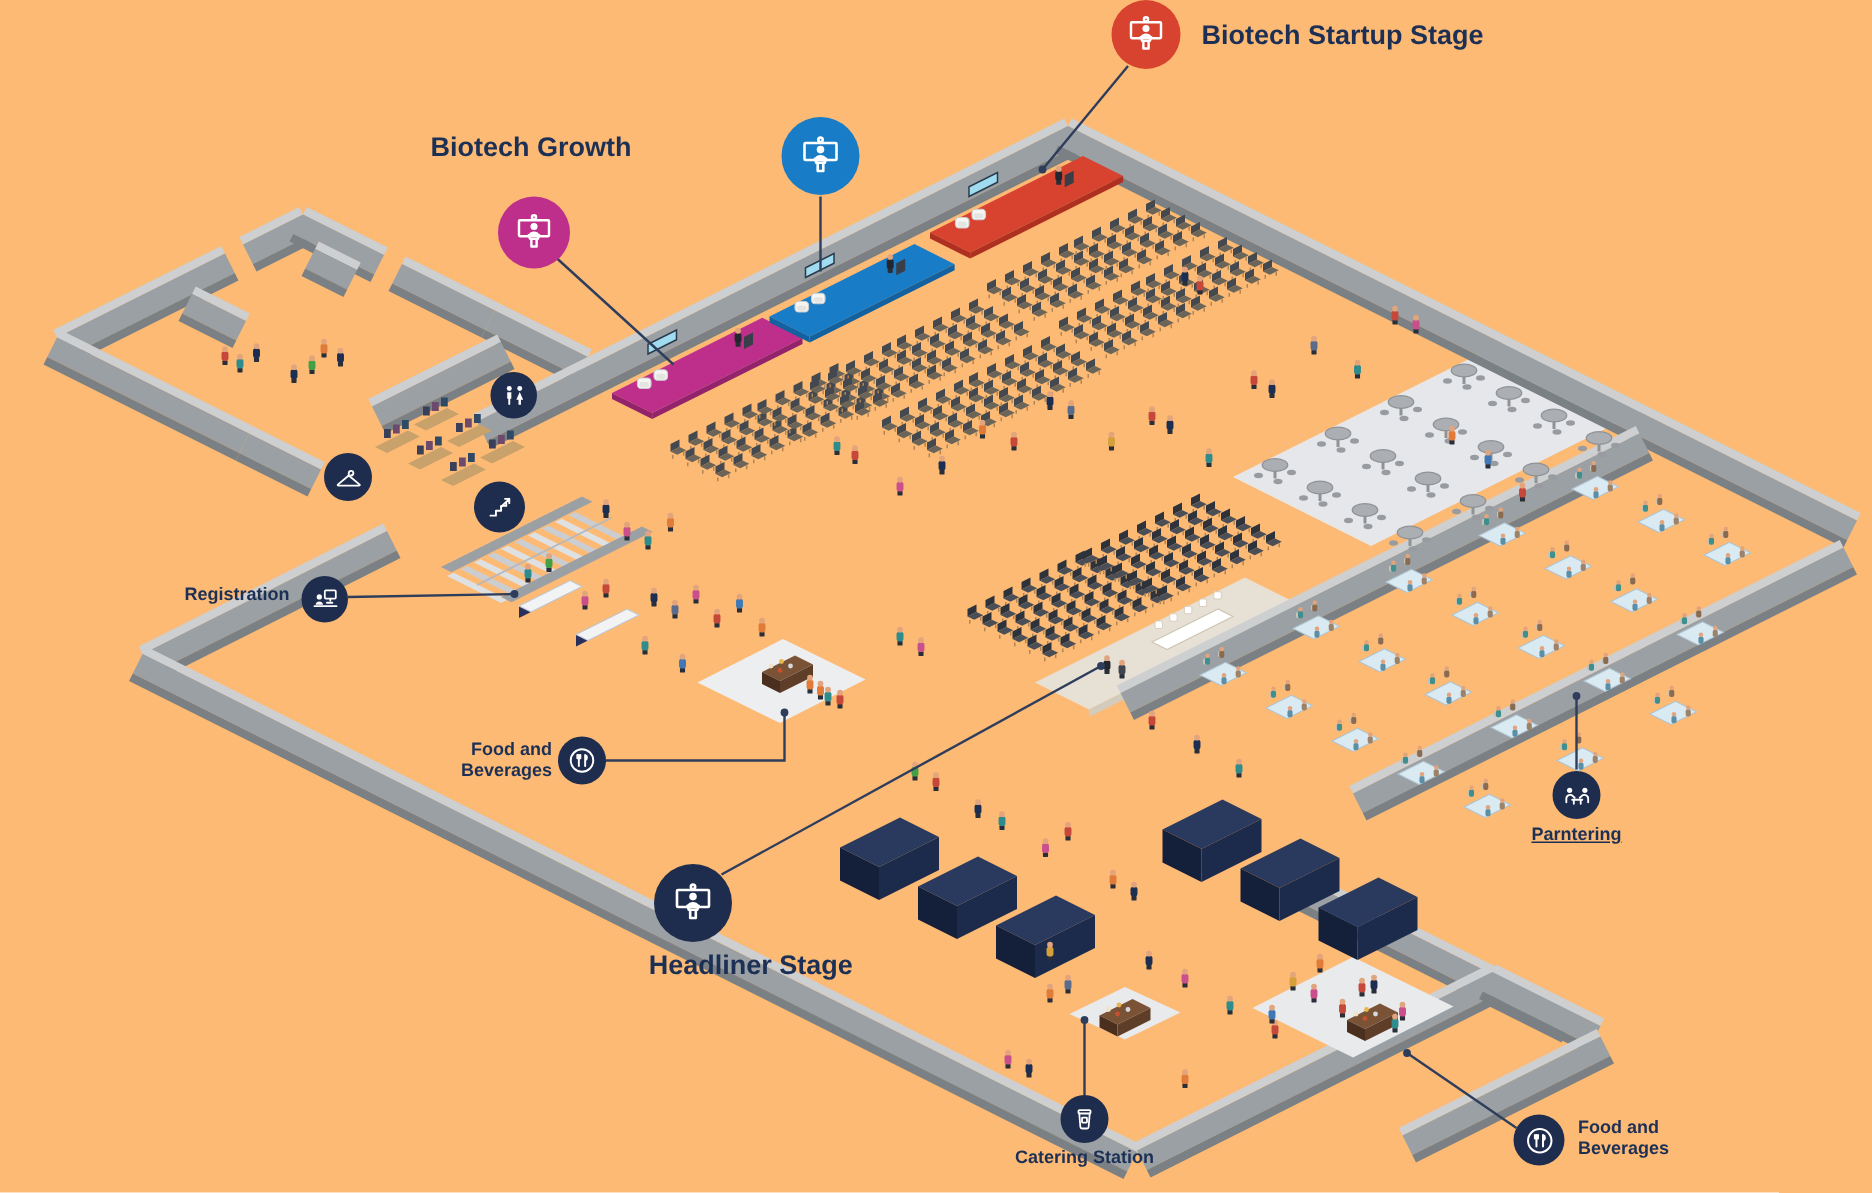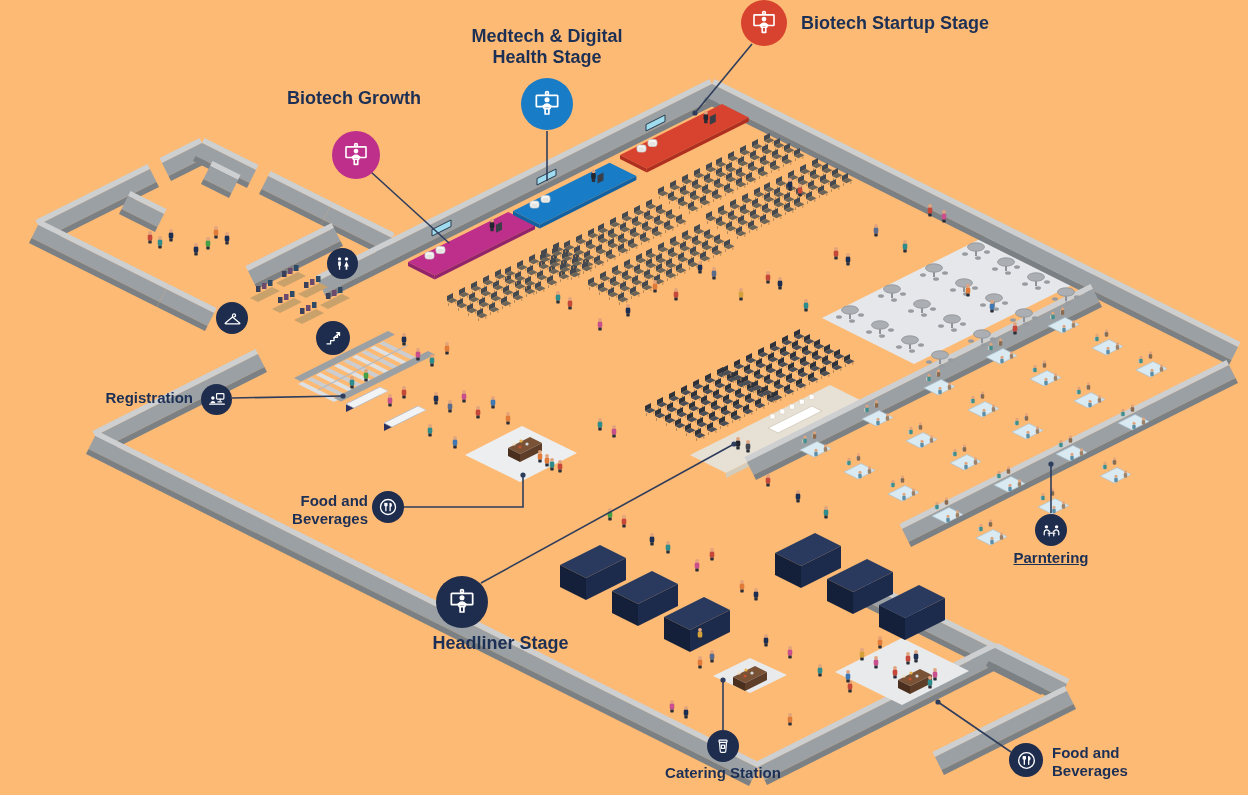--- a/index.html
+++ b/index.html
@@ -5,21 +5,21 @@
   html,body{margin:0;padding:0;background:#fff;}
   #page{position:relative;width:1248px;height:795px;overflow:hidden;background:#fdba74;
         font-family:"Liberation Sans",sans-serif;}
   #scene{position:absolute;left:0;top:0;}
   .callout{position:absolute;}
   .badge{border-radius:50%;display:flex;align-items:center;justify-content:center;
          box-shadow:0 0 0 0 transparent;}
   .badge svg{stroke:#fff;fill:none;stroke-width:1.3;stroke-linecap:round;stroke-linejoin:round;}
   .lbl{font-weight:bold;color:#1C2F55;line-height:1.18;}
   .lbl.big{font-size:18px;}
-  .lbl.small{font-size:15px;}
+  .lbl.small{font-size:12px;}
   .center{text-align:center;}
   .right{text-align:right;}
 </style>
 </head>
 <body>
 
 <div id="page">
 
   <svg id="scene" width="1248" height="795" viewBox="0 0 1248 795">
       <g>
@@ -1689,21 +1689,20 @@
           <rect x="4" y="5.5" width="16" height="8.5" rx="0.5"></rect>
           <circle cx="12" cy="8.8" r="1.9" fill="#fff" stroke="none"></circle>
           <path d="M9.3,13 c0.5,-2 4.9,-2 5.4,0 z" fill="#fff" stroke="none"></path>
           <path d="M9.2,13.4 h5.6 l-0.7,2 h-4.2 z"></path>
           <path d="M10.6,15.4 v4.1 h2.8 v-4.1"></path>
         </svg>
     </div>
   </div>
   <div class="callout lbl big" style="left:801px;top:13px;width:200px;">Biotech Startup Stage</div>
 
-  <div class="callout lbl big center" style="left:452px;top:26px;width:190px;">Medtech &amp; Digital Health Stage</div>
   <div class="callout" style="left:521px;top:78px;">
     <div class="badge" style="width: 52px; height: 52px; background: rgb(24, 124, 199);">
       <svg width="32" height="32" viewBox="0 0 24 24">
           <circle cx="12" cy="3.9" r="1.1"></circle>
           <rect x="4" y="5.5" width="16" height="8.5" rx="0.5"></rect>
           <circle cx="12" cy="8.8" r="1.9" fill="#fff" stroke="none"></circle>
           <path d="M9.3,13 c0.5,-2 4.9,-2 5.4,0 z" fill="#fff" stroke="none"></path>
           <path d="M9.2,13.4 h5.6 l-0.7,2 h-4.2 z"></path>
           <path d="M10.6,15.4 v4.1 h2.8 v-4.1"></path>
         </svg>

